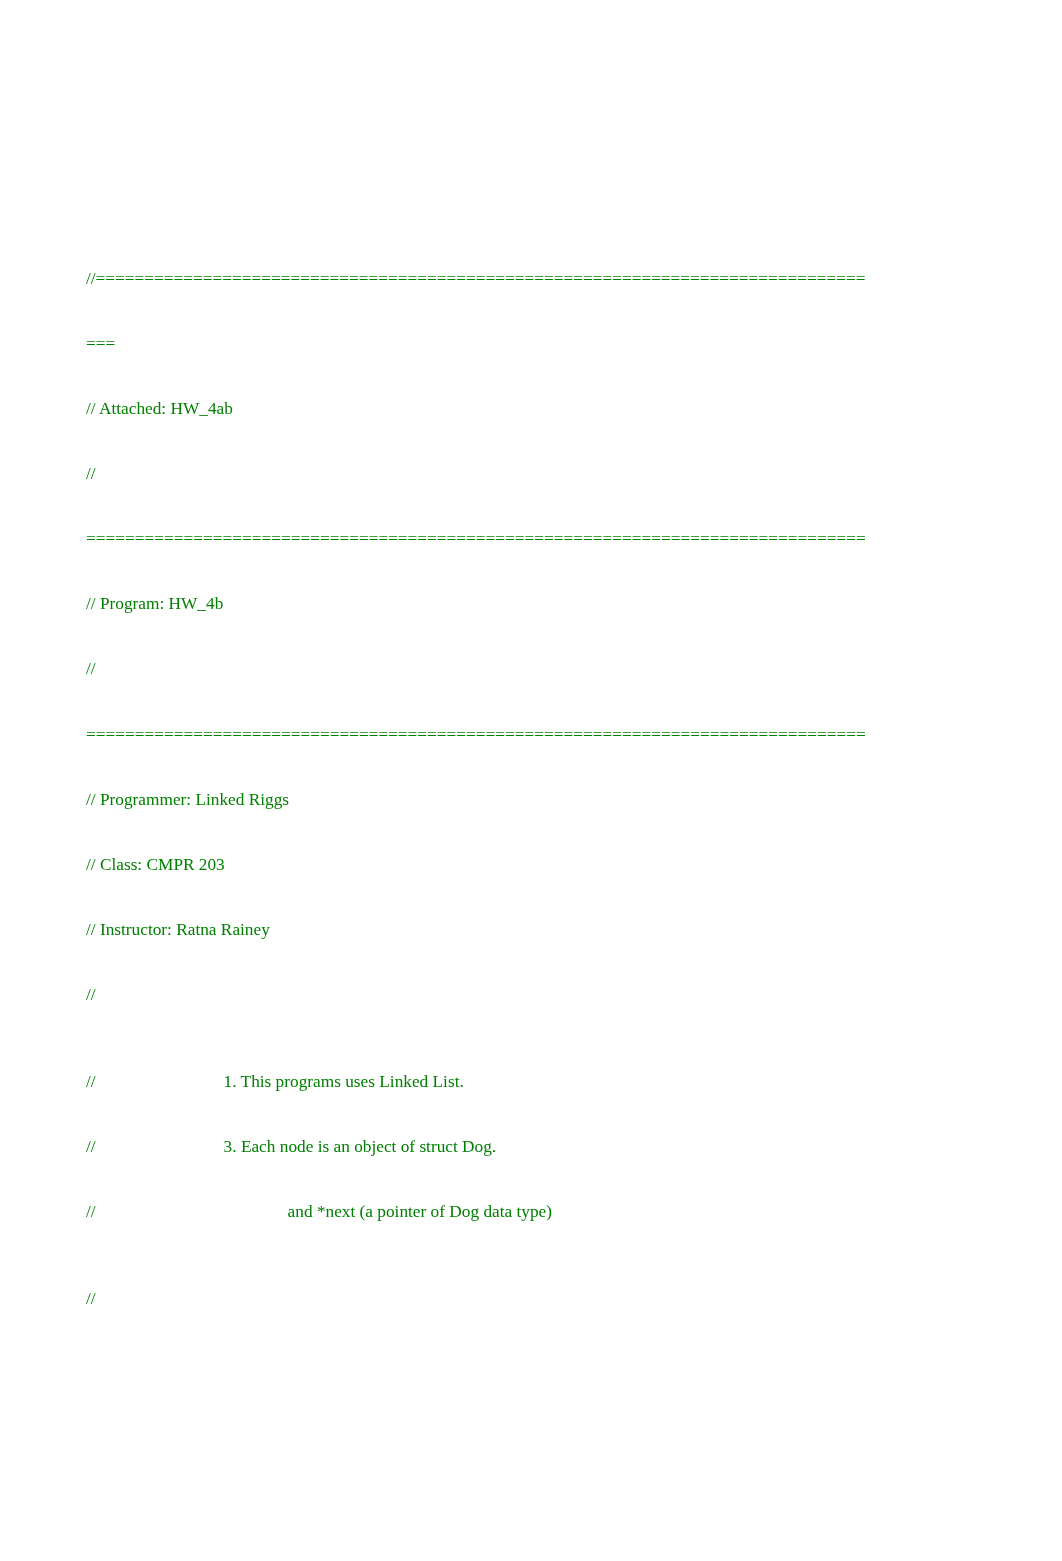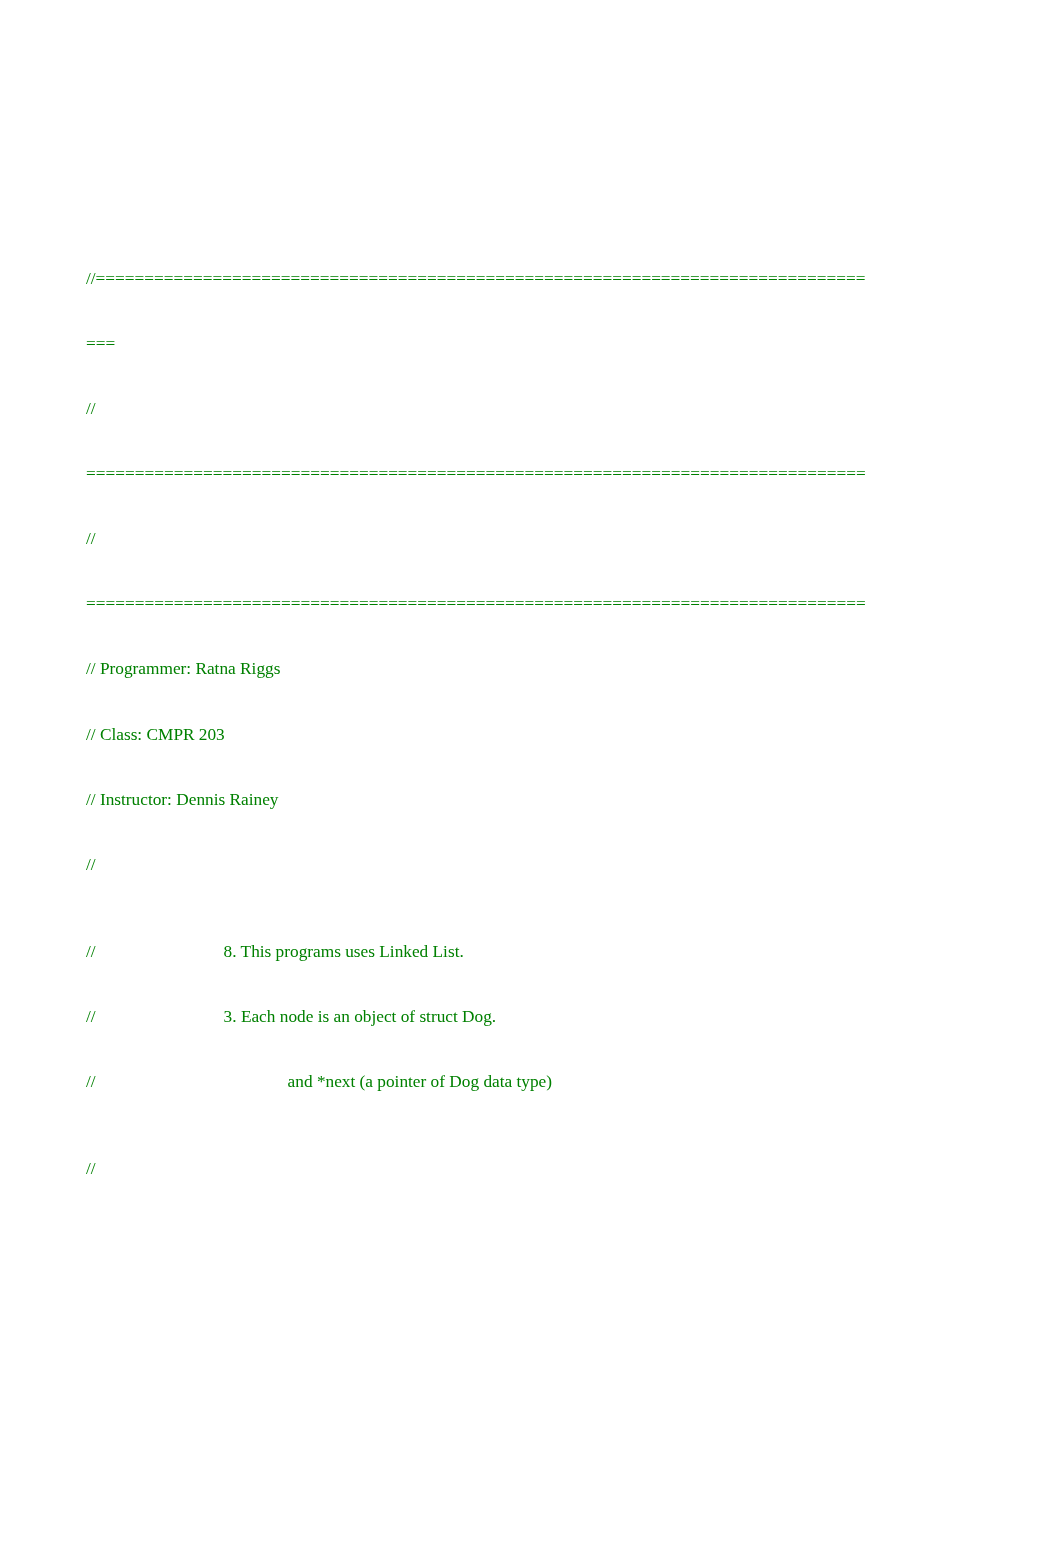--- a/index.html
+++ b/index.html
@@ -48,30 +48,32 @@
 </style>
 </head>
 <body>
 
 <div id="page">
   <div id="listing">
 
     
     <div class="line cmt">//===============================================================================</div>
     <div class="line cmt">===</div>
+    <div class="line cmt">// Attached: HW_4ab</div>
     <div class="line cmt">//</div>
     <div class="line cmt">================================================================================</div>
+    <div class="line cmt">// Program: HW_4b</div>
     <div class="line cmt">//</div>
     <div class="line cmt">================================================================================</div>
-    <div class="line cmt">// Programmer: Ratna Riggs</div>
+    <div class="line cmt">// Programmer: Linked Riggs</div>
     <div class="line cmt">// Class: CMPR 203</div>
-    <div class="line cmt">// Instructor: Dennis Rainey</div>
+    <div class="line cmt">// Instructor: Ratna Rainey</div>
     <div class="line cmt">//</div>
 
-    <div class="line cmt"><span>//</span><span class="indent2"></span><span>8. This programs uses Linked List.</span></div>
+    <div class="line cmt"><span>//</span><span class="indent2"></span><span>1. This programs uses Linked List.</span></div>
     <div class="line cmt"><span>//</span><span class="indent2"></span><span>3. Each node is an object of struct Dog.</span></div>
     <div class="line cmt"><span>//</span><span class="indent2"></span><span class="tab"></span><span>and *next (a pointer of Dog data type)</span></div>
 
     <div class="line cmt">//</div>
     
     
 
     
 
     

